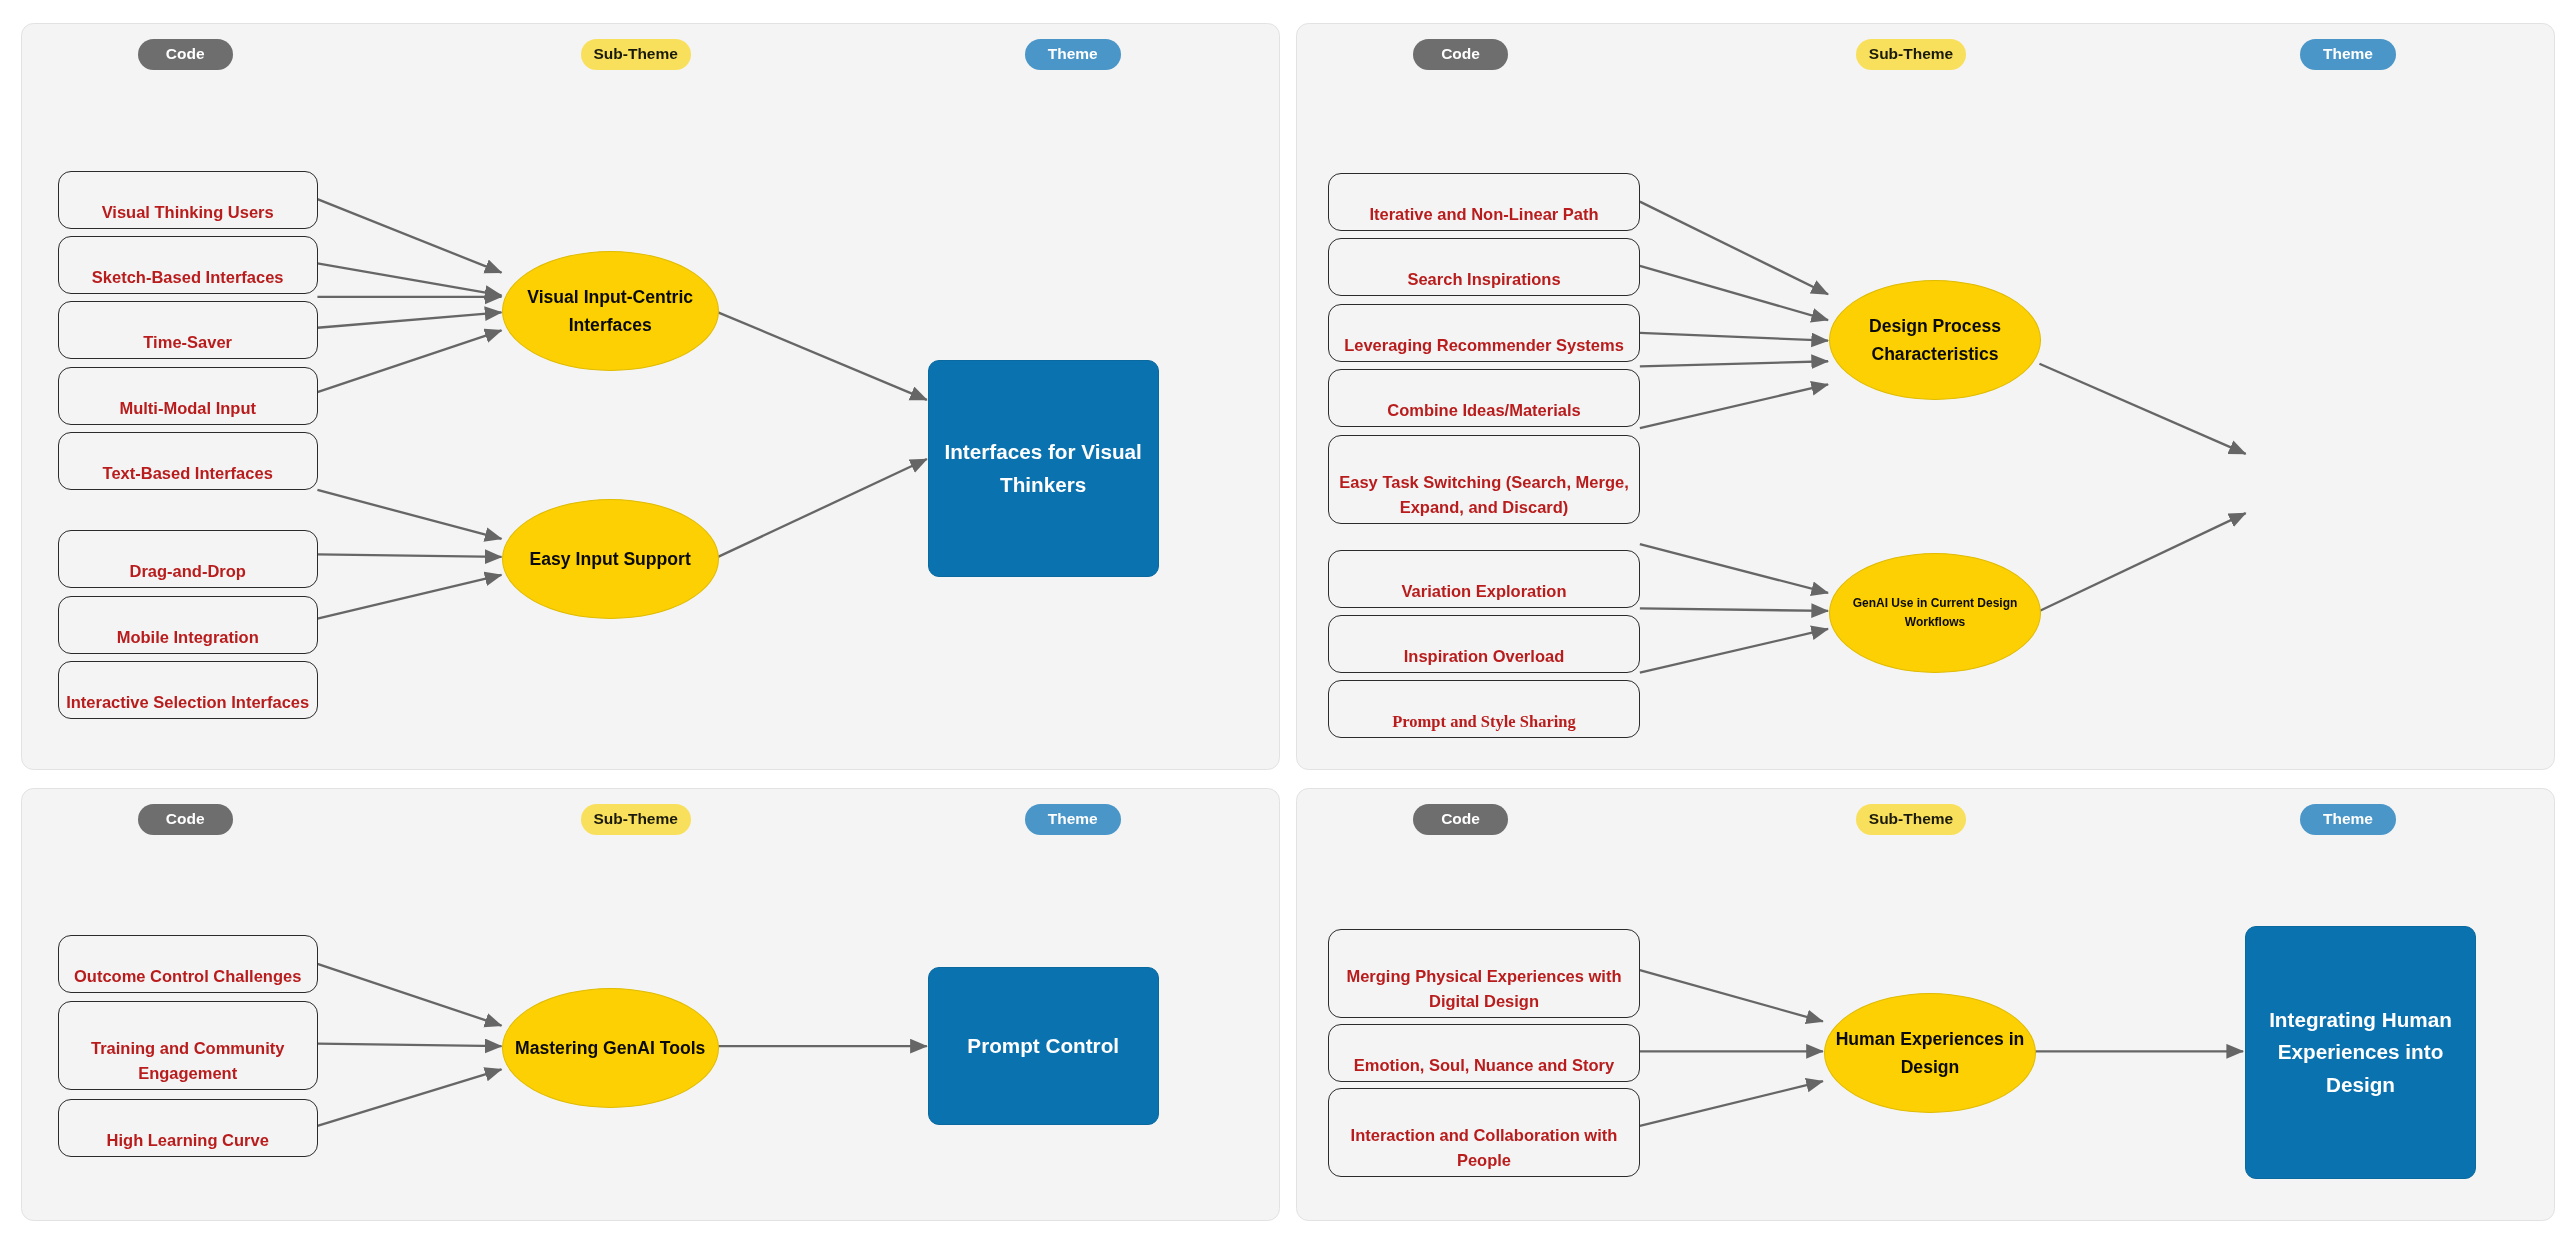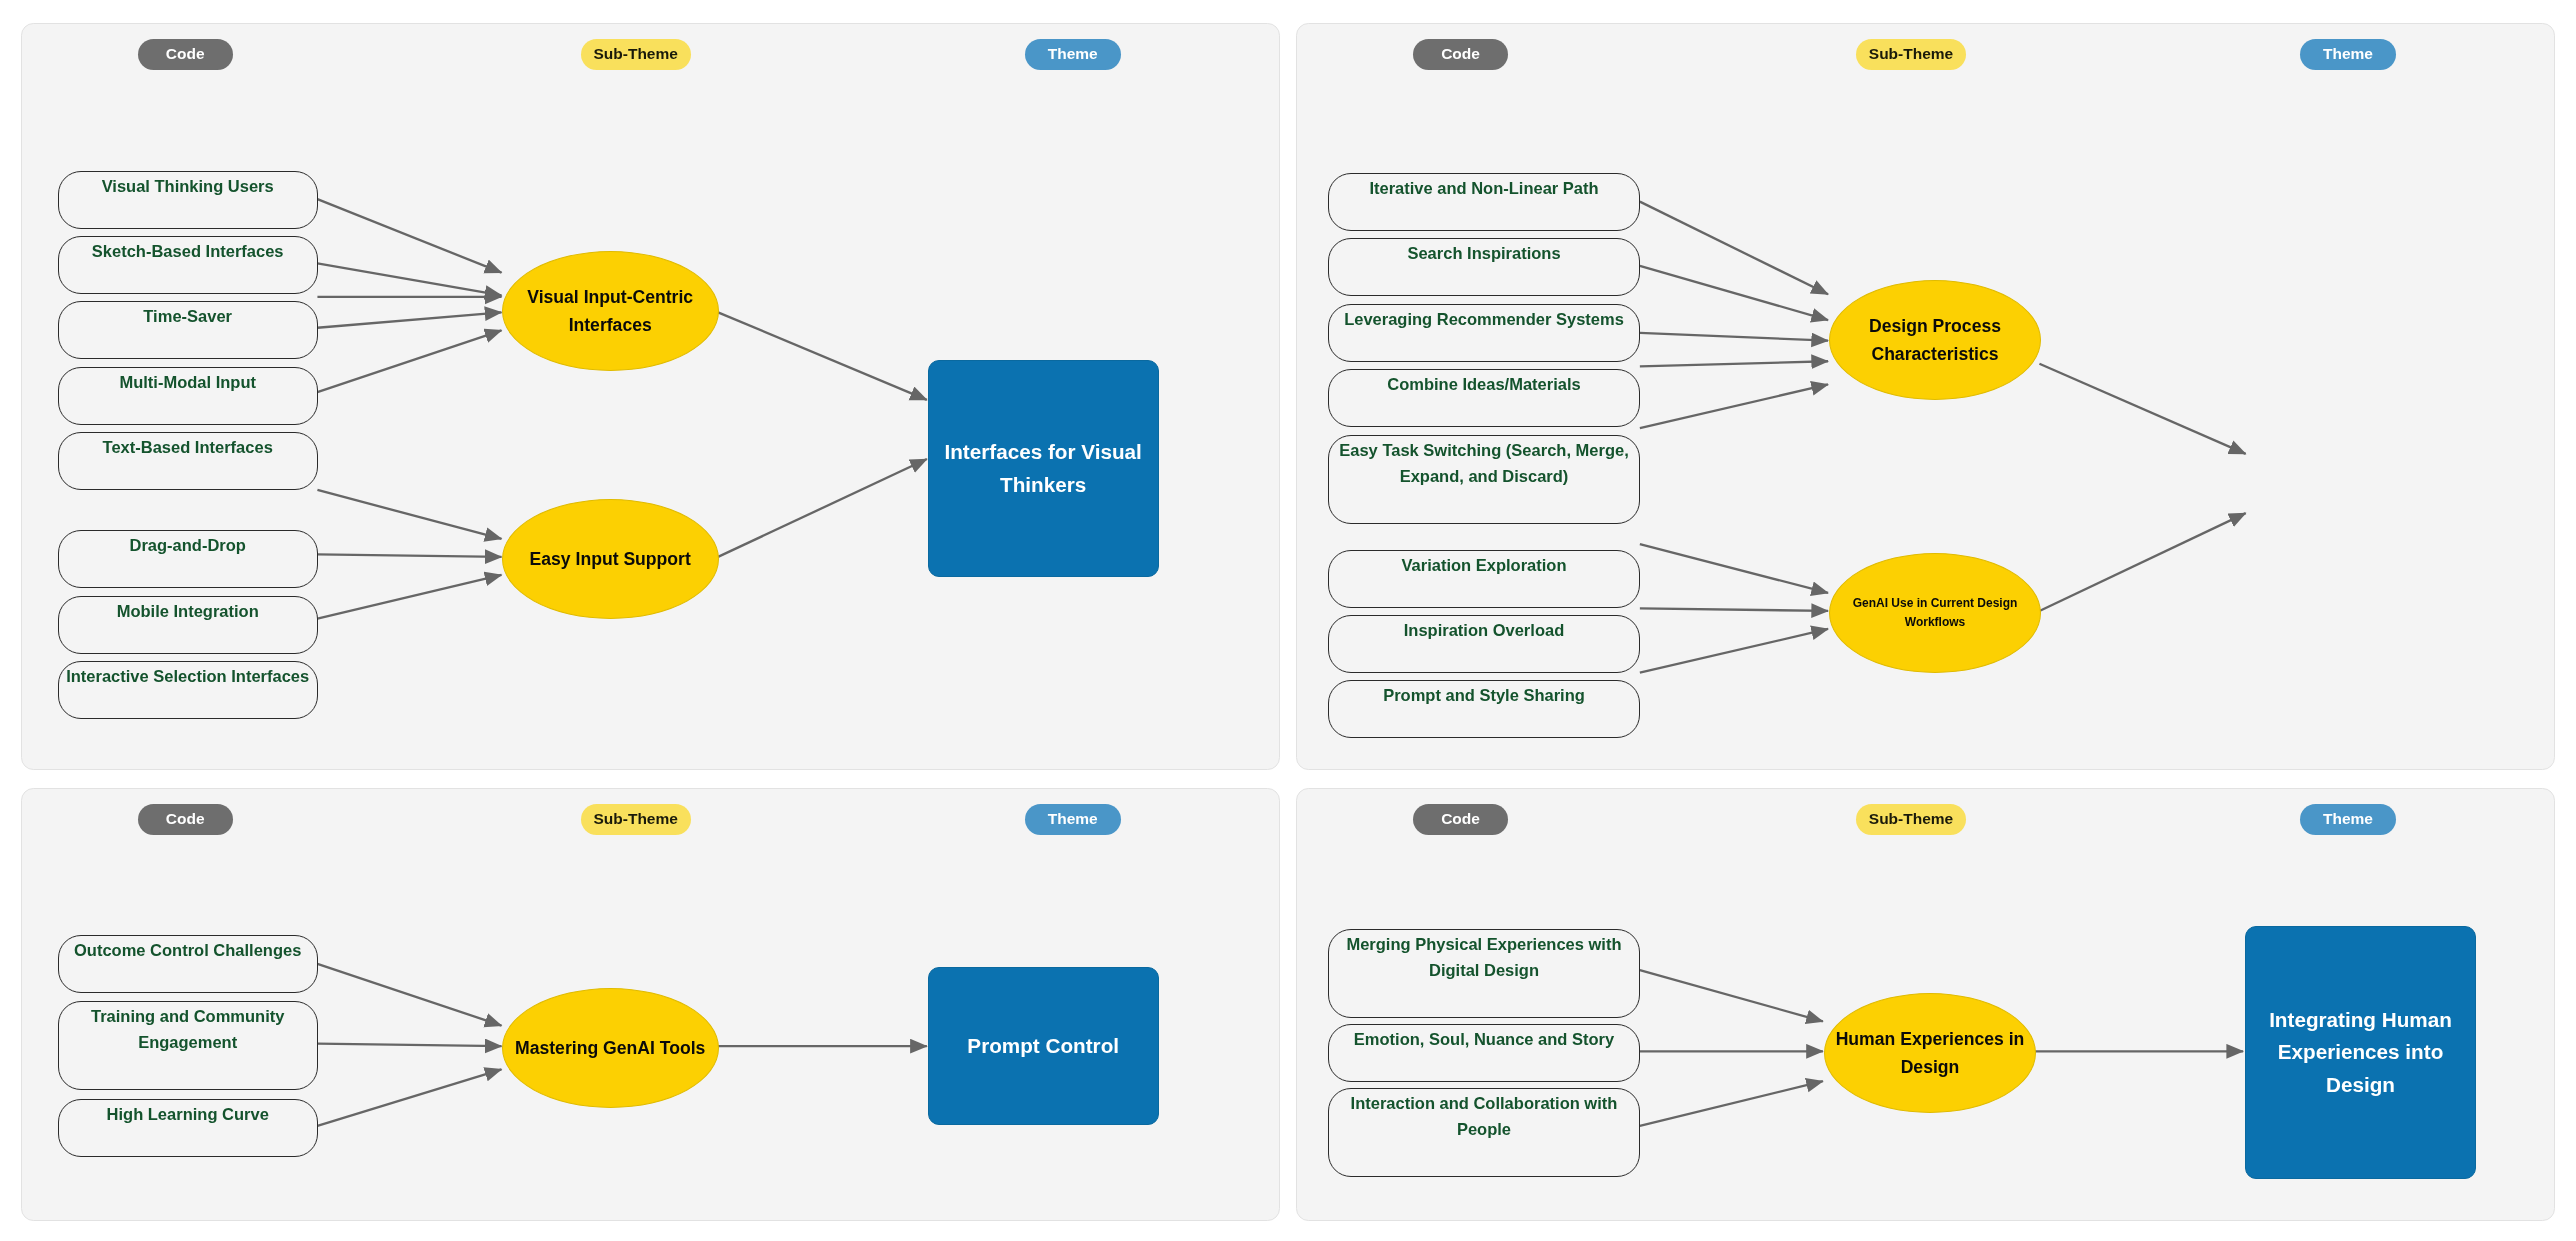--- a/index.html
+++ b/index.html
@@ -29,26 +29,26 @@
     white-space:nowrap;
     box-sizing:border-box;
   }
   .legend.code{background:#6e6e6e;color:#ffffff;}
   .legend.sub{background:#f9e05c;color:#1a1a0a;}
   .legend.theme{background:#4a96c8;color:#ffffff;}
 
   
   .code-node{
     position:absolute;
-    display:flex;align-items:flex-start;justify-content:center;
+    display:flex;align-items:flex-end;justify-content:center;
     text-align:center;
     background:#f4f4f4;
     border:1.5px solid #2b2b2b;
-    border-radius:23px;
-    color:#14532d;
+    border-radius:13px;
+    color:#b91c1c;
     font-weight:bold;
     box-sizing:border-box;
     padding:2.1px 7.2px;
     line-height:1.55;
   }
 
   
   .sub-node{
     position:absolute;
     display:flex;align-items:center;justify-content:center;
@@ -206,21 +206,21 @@
       <div class="code-node" style="left:31px;top:411px;width:312px;height:89px;font-size:16.5px;">
         <span class="nodelabel">Easy Task Switching (Search, Merge, Expand, and Discard)</span>
         </div>
 
       <div class="code-node" style="left:31px;top:526px;width:312px;height:58px;font-size:16.5px;">
         <span class="nodelabel">Variation Exploration</span>
         </div>
       <div class="code-node" style="left:31px;top:591px;width:312px;height:58px;font-size:16.5px;">
         <span class="nodelabel">Inspiration Overload</span>
         </div>
-      <div class="code-node" style="left:31px;top:656px;width:312px;height:58px;font-size:16.5px;">
+      <div class="code-node" style="left:31px;top:656px;width:312px;height:58px;font-size:16.5px;font-family:Liberation Serif, serif;">
         <span class="nodelabel">Prompt and Style Sharing</span>
         </div>
 
       <div class="sub-node" style="left:532px;top:256px;width:212px;height:120px;font-size:17.6px;">
         <span class="nodelabel">Design Process Characteristics</span>
         </div>
       <div class="sub-node" style="left:532px;top:529px;width:212px;height:120px;font-size:12px;">
         <span class="nodelabel">GenAI Use in Current Design Workflows</span>
         </div>
 

